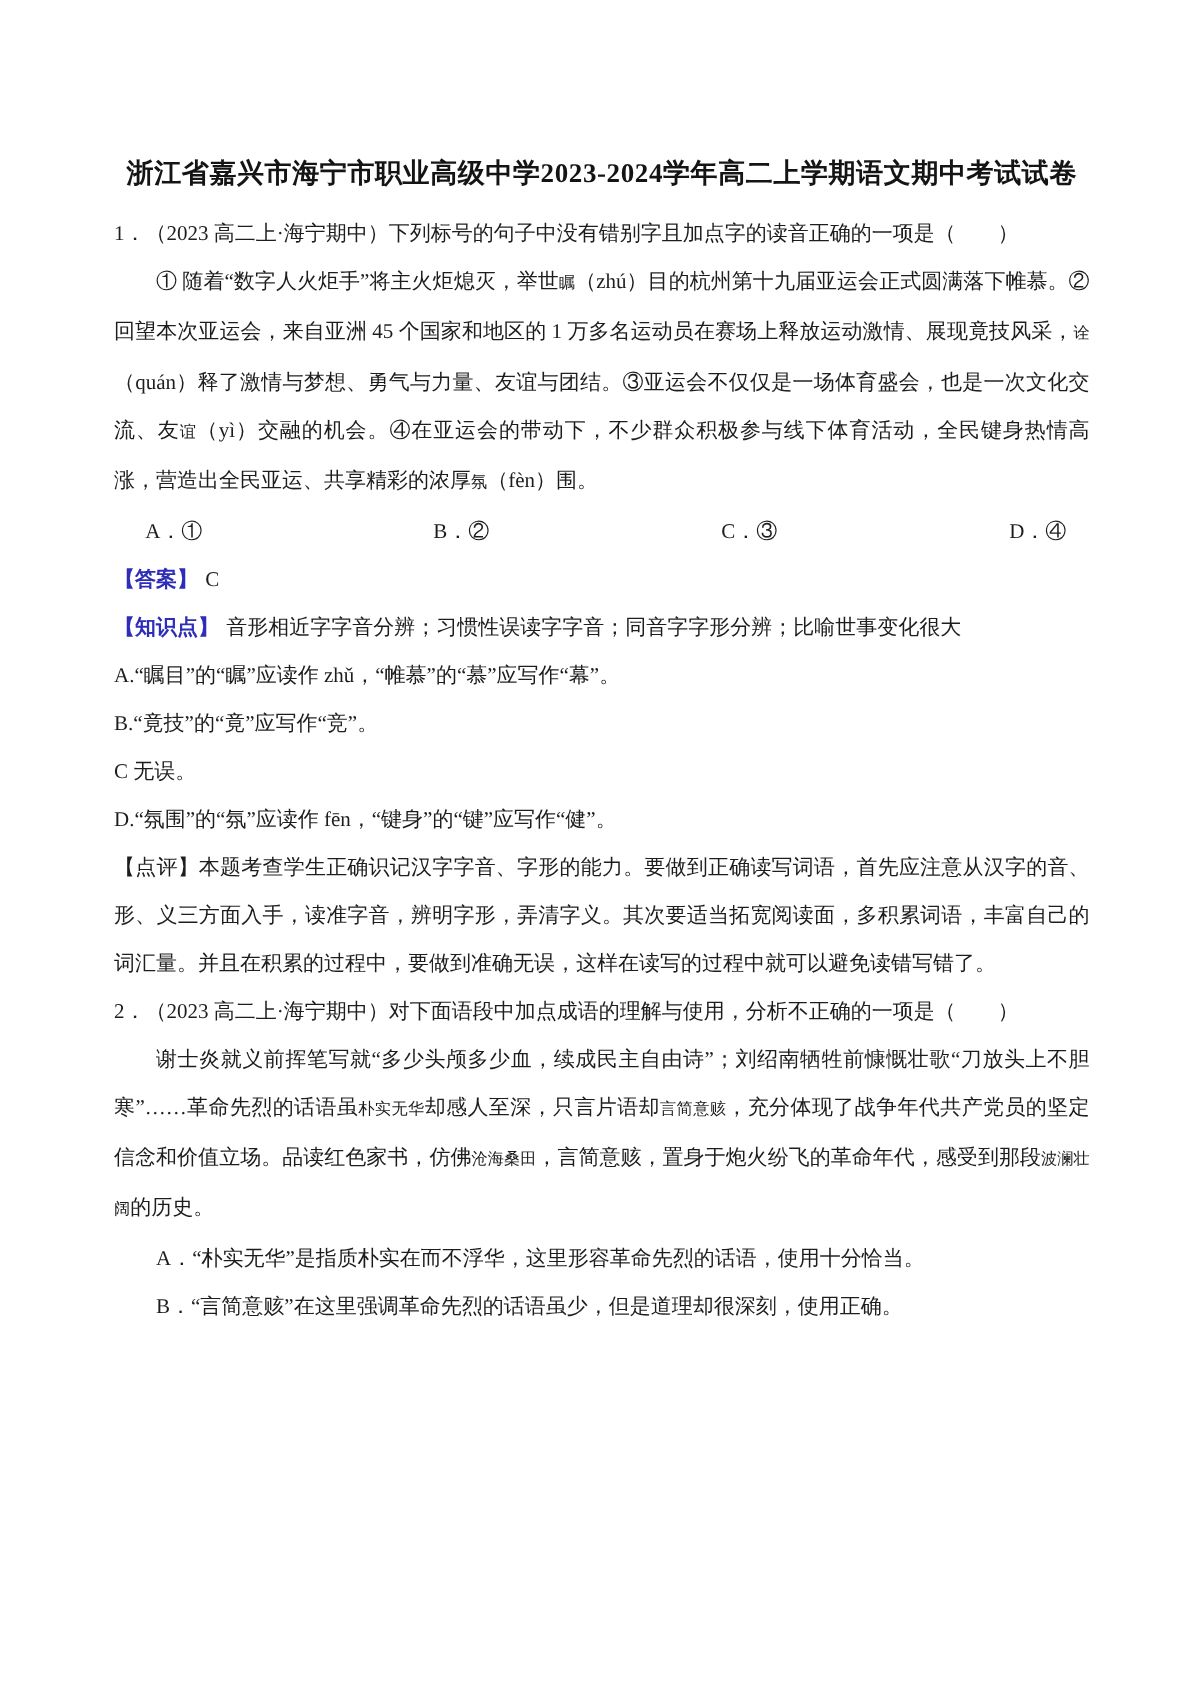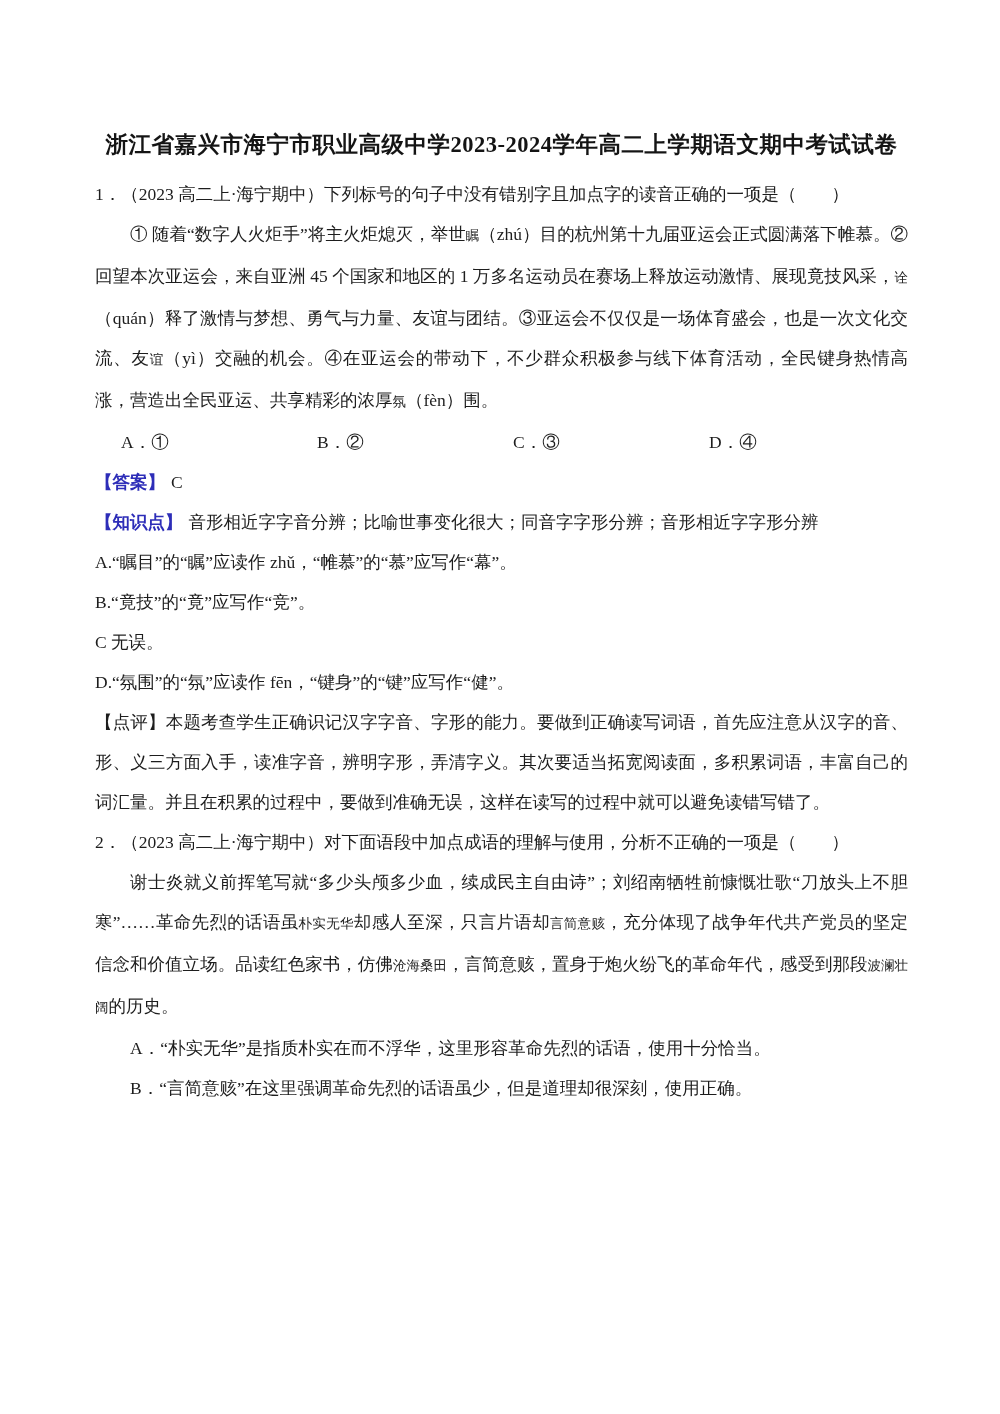--- a/index.html
+++ b/index.html
@@ -31,20 +31,21 @@
     color: #1d1d1d;
   }
   p.indent { text-indent: 2em; }
   .seg-sm { font-size: 13.5px; }
   .label-blue { color: #2d2db8; margin-right: 6px; font-weight: bold; }
   .opts-row {
     display: flex;
     font-size: 17.5px;
     line-height: 40px;
     padding-left: 26px;
+    gap: 44px;
   }
   .opts-row .opt { width: 196px; flex: 0 0 auto; }
 </style>
 </head>
 <body>
 
 <div class="page">
 
   <h1 class="doc-title">浙江省嘉兴市海宁市职业高级中学2023-2024学年高二上学期语文期中考试试卷</h1>
 
@@ -58,21 +59,21 @@
       <span class="opt">B．②</span>
       <span class="opt">C．③</span>
       <span class="opt">D．④</span>
     </div>
 
     <p class="line">
       <span class="label-blue">【答案】</span><span>C</span>
     </p>
 
     <p class="line">
-      <span class="label-blue">【知识点】</span><span>音形相近字字音分辨；比喻世事变化很大；同音字字形分辨；音形相近字字形分辨</span>
+      <span class="label-blue">【知识点】</span><span>音形相近字字音分辨；习惯性误读字字音；同音字字形分辨；比喻世事变化很大</span>
     </p>
 
 
     <p class="line">A.“瞩目”的“瞩”应读作 zhǔ，“帷慕”的“慕”应写作“幕”。</p>
     <p class="line">B.“竟技”的“竟”应写作“竞”。</p>
     <p class="line">C 无误。</p>
     <p class="line">D.“氛围”的“氛”应读作 fēn，“键身”的“键”应写作“健”。</p>
 
 
     <p class="line">

